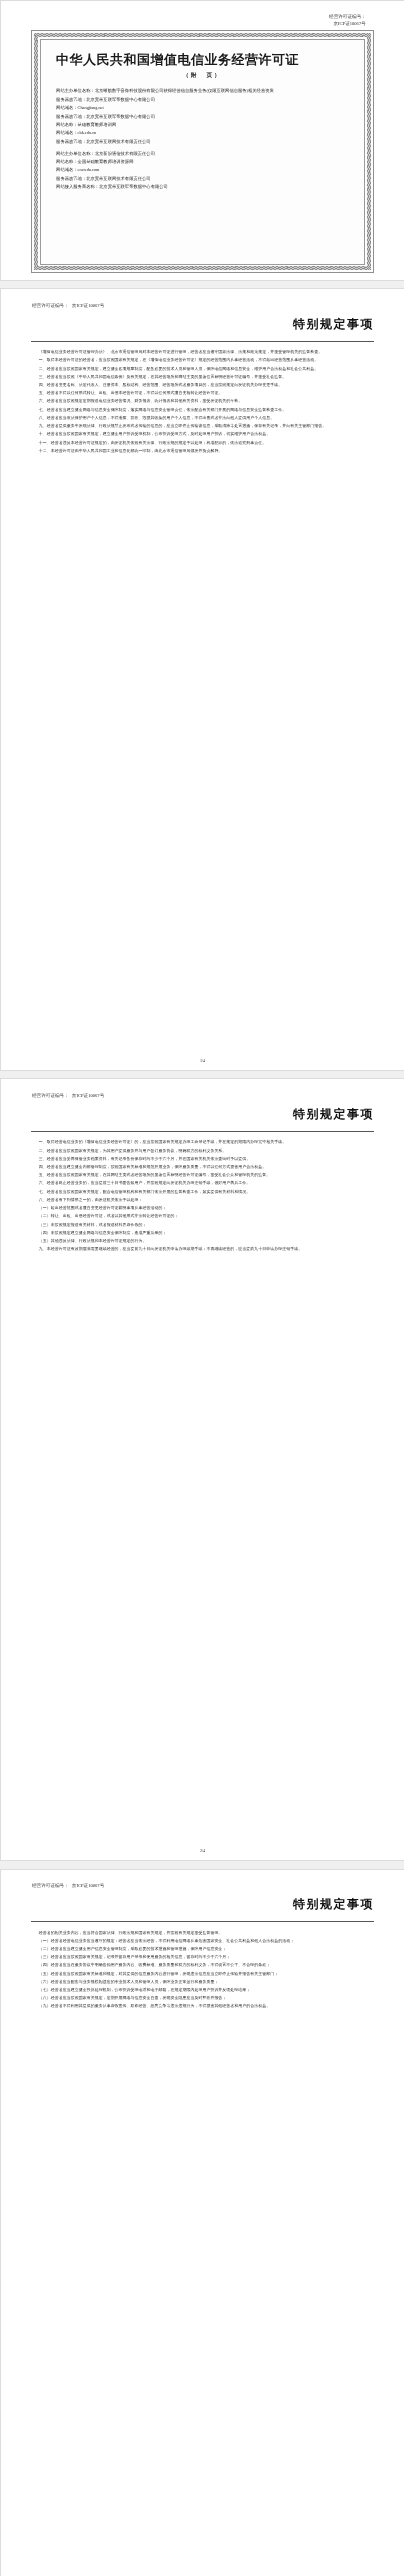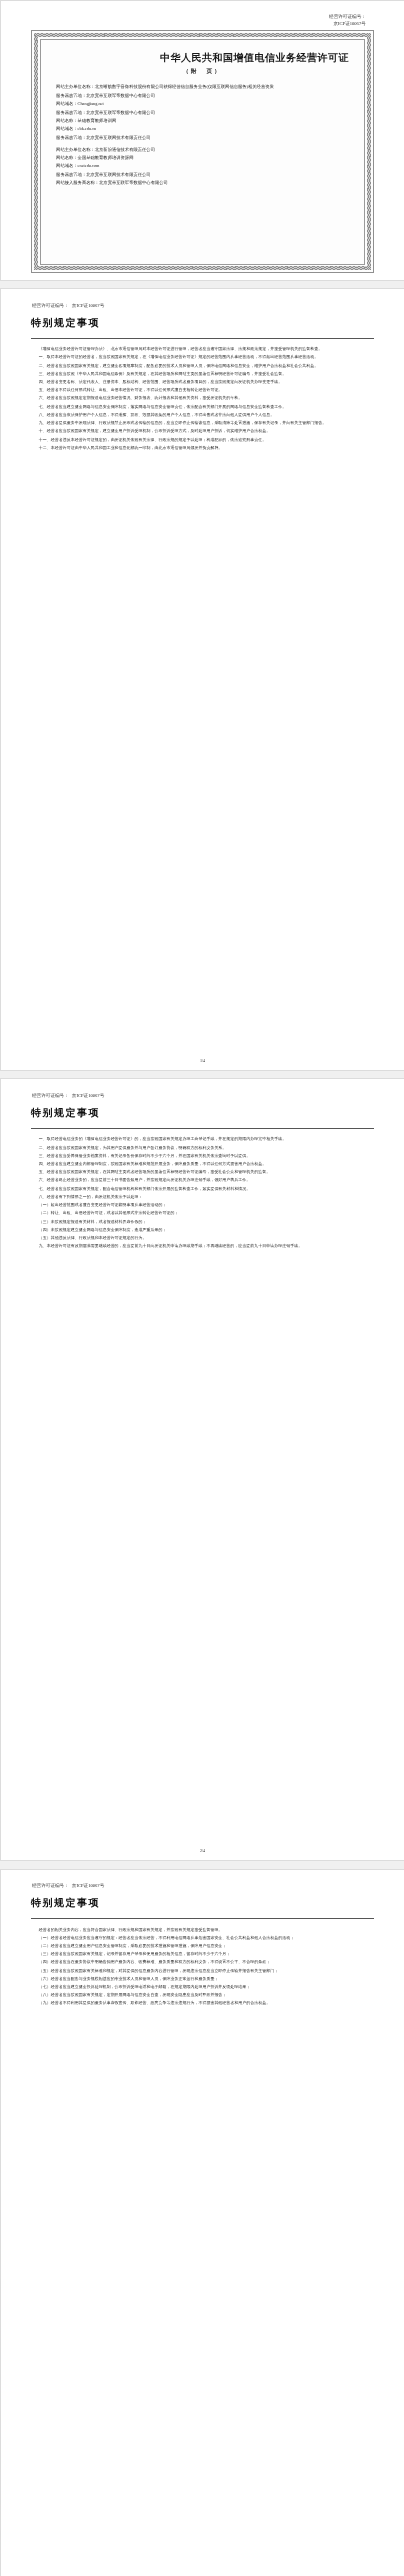--- a/index.html
+++ b/index.html
@@ -48,22 +48,22 @@
     padding: 1.5px;
   }
   .frame-inner {
     border: 0.5px solid #9a9a9a;
     height: 100%;
     box-sizing: border-box;
     padding: 8.2px 15.5px;
     position: relative;
   }
   .cover-title {
-    text-align: right;
-    font-size: 10px;
+    text-align: left;
+    font-size: 13px;
     font-weight: bold;
     letter-spacing: 0.5px;
     color: #1a1a1a;
     margin-top: 3.1px;
   }
   .cover-subtitle {
     text-align: center;
     font-size: 5.7px;
     font-weight: bold;
     color: #1a1a1a;
@@ -85,22 +85,22 @@
   
   .page-text { height: 783px; }
   .hdr {
     font-size: 4.6px;
     color: #2a2a2a;
     margin: 0 0 8.2px 1px;
   }
   .hdr .lbl { letter-spacing: 0; }
   .hdr .val { margin-left: 3.1px; }
   .page-heading {
-    text-align: left;
-    font-size: 10px;
+    text-align: right;
+    font-size: 12px;
     font-weight: bold;
     letter-spacing: 1.5px;
     color: #111;
     margin: 2.1px 0 8.2px 0;
   }
   .rule {
     border: none;
     border-top: 0.5px solid #555;
     margin: 0 0 7.2px 0;
   }

